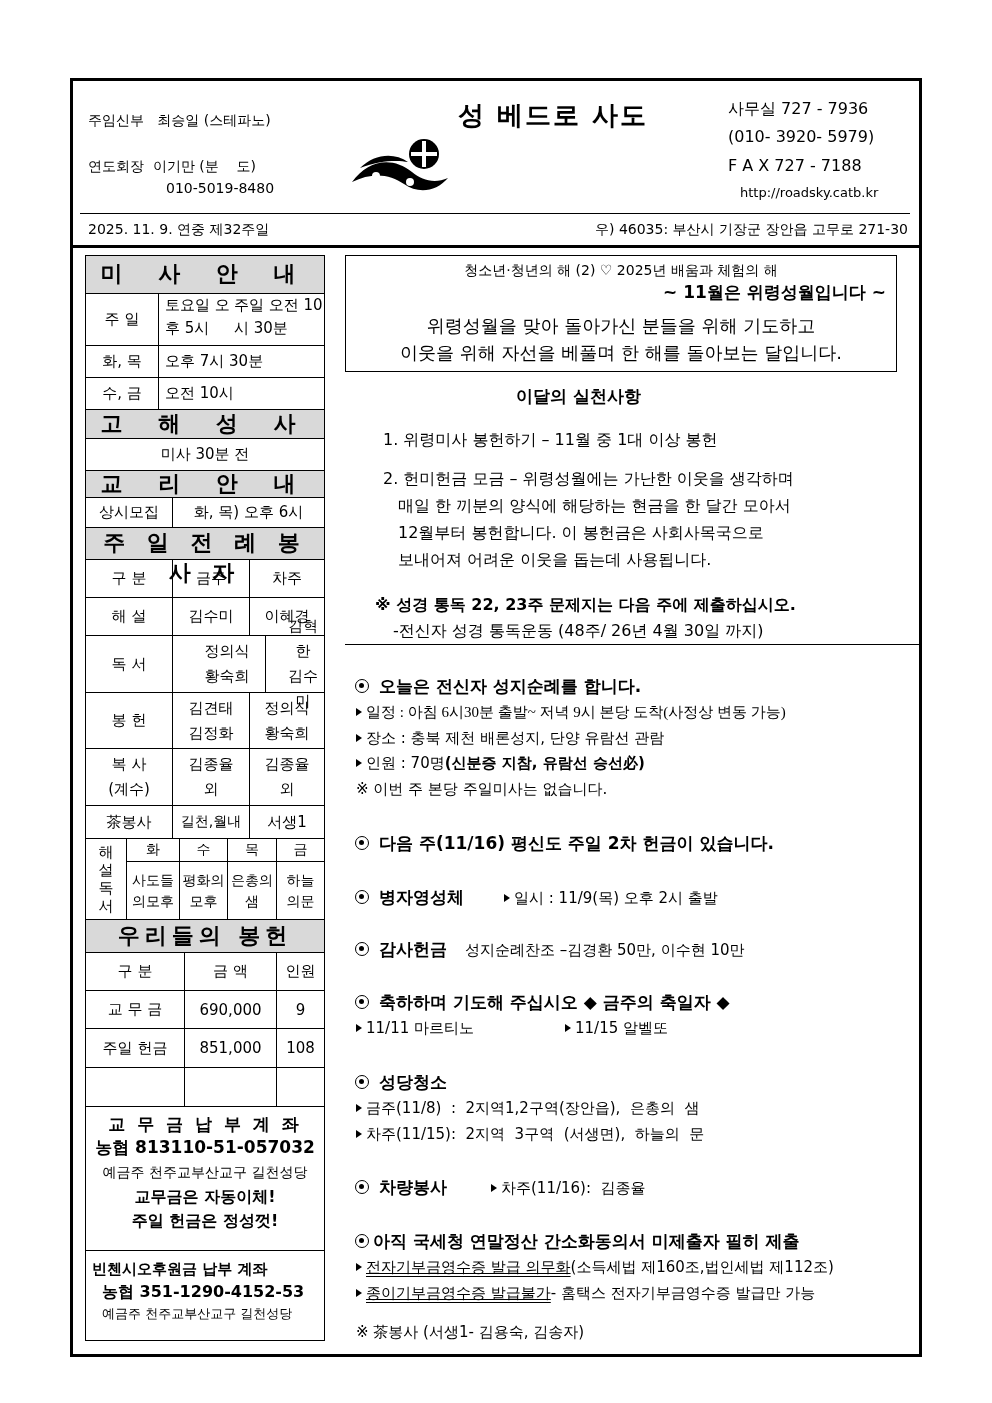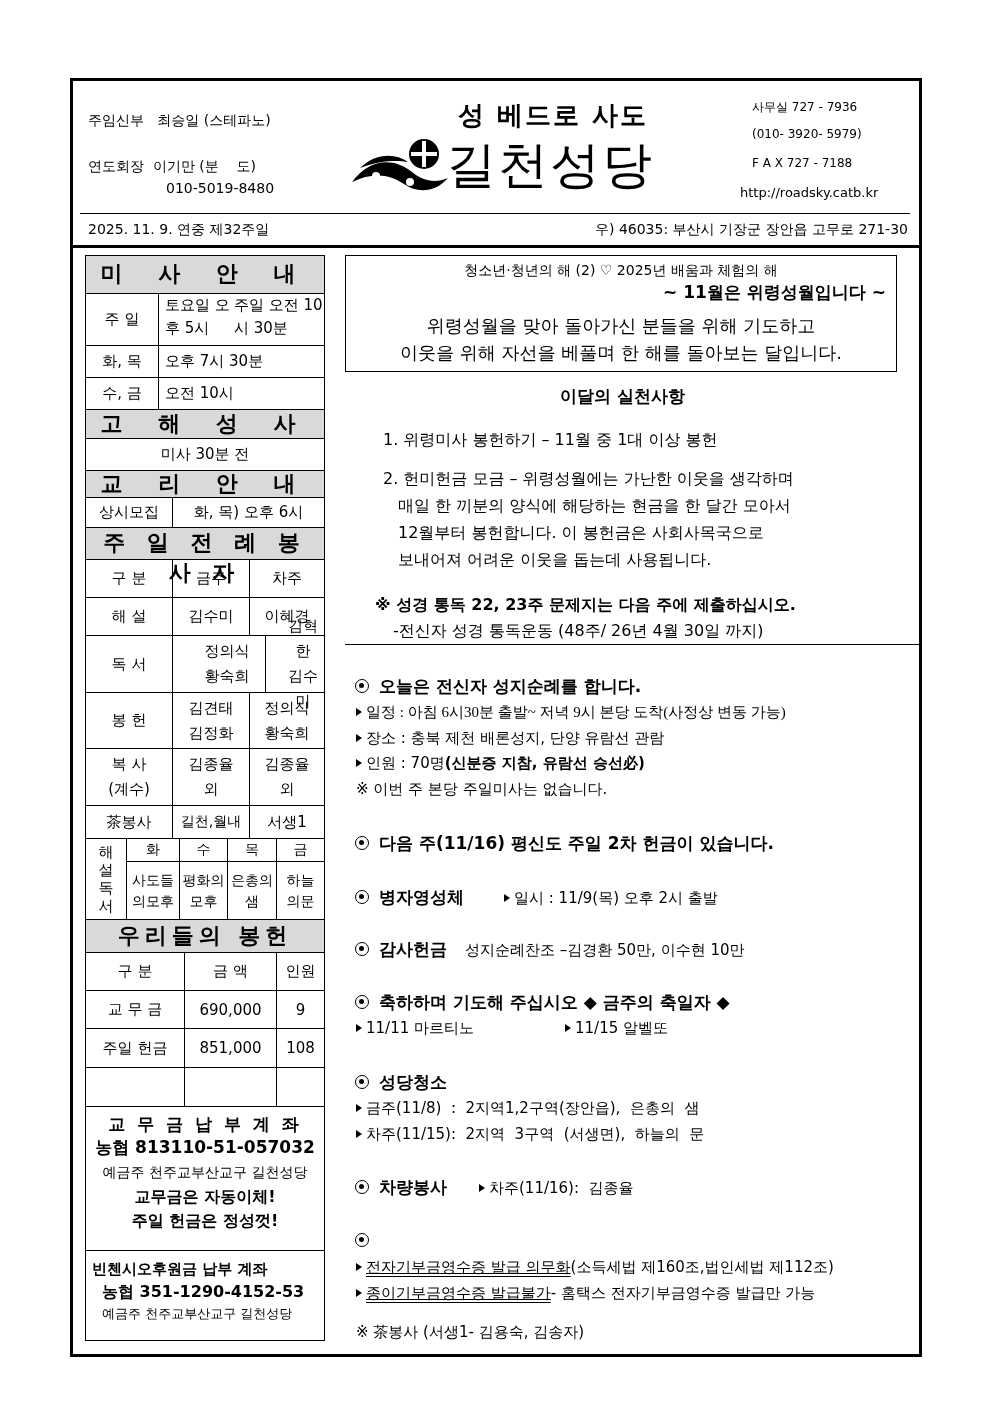--- a/index.html
+++ b/index.html
@@ -3,21 +3,21 @@
 <meta charset="utf-8">
 <style>
   * { box-sizing: border-box; margin: 0; padding: 0; }
   html, body { width: 992px; height: 1403px; background: #ffffff; }
   body { position: relative; font-family: "DejaVu Sans", "Liberation Sans", sans-serif; color: #000; overflow: hidden; }
 
   .frame { position: absolute; left: 70px; top: 78px; width: 852px; height: 1279px; border: 3px solid #000; }
 
   
   .hdr-left { position: absolute; left: 88px; font-size: 14px; }
-  .hdr-right { position: absolute; left: 752px; font-size: 12px; }
+  .hdr-right { position: absolute; left: 728px; font-size: 16px; }
   .title-sub { position: absolute; left: 458px; top: 98px; font-size: 26px; font-weight: bold; letter-spacing: 2px; }
   .logo-wrap { position: absolute; left: 350px; top: 138px; width: 340px; height: 60px; }
   .logo-text { position: absolute; left: 96px; top: -6px; font-size: 50px; font-weight: normal; letter-spacing: 2px; }
   .thin-line { position: absolute; left: 80px; top: 213px; width: 830px; height: 1px; background: #000; }
   .date-line { position: absolute; left: 88px; top: 221px; font-size: 14px; }
   .addr-line { position: absolute; right: 84px; top: 221px; font-size: 14px; }
   .thick-line { position: absolute; left: 70px; top: 245px; width: 852px; height: 3px; background: #000; }
 
   
   .lcol { position: absolute; left: 85px; top: 255px; width: 240px; border: 1.5px solid #000; }
@@ -34,21 +34,21 @@
   .acct .num { font-size: 17px; font-weight: bold; }
   .acct .sm { font-size: 14px; }
   .acct .bold16 { font-size: 16px; font-weight: bold; line-height: 24px; }
 
   
   .theme-box { position: absolute; left: 345px; top: 255px; width: 552px; height: 117px; border: 1.5px solid #000; text-align: center; }
   .theme-1 { font-size: 14px; margin-top: 6px; }
   .theme-2 { font-size: 17px; font-weight: bold; text-align: right; padding-right: 10px; margin-top: 1px; }
   .theme-3 { font-size: 18px; margin-top: 8px; line-height: 27px; }
 
-  .practice-title { position: absolute; left: 516px; top: 385px; font-size: 17px; font-weight: bold; margin-left: 44px; }
+  .practice-title { position: absolute; left: 516px; top: 385px; font-size: 17px; font-weight: bold; }
   .practice { position: absolute; left: 383px; font-size: 16px; line-height: 27px; }
   .practice .indent { padding-left: 15px; }
   .bible { position: absolute; left: 375px; font-size: 16px; line-height: 26px; }
   .divider { position: absolute; left: 345px; top: 644px; width: 575px; height: 1px; background: #000; }
 
   .notice-h { position: absolute; left: 355px; font-size: 17px; font-weight: bold; }
   .notice-h .mark { display: inline-block; width: 14px; height: 14px; border: 1.5px solid #000; border-radius: 50%; position: relative; vertical-align: -1px; margin-right: 10px; }
   .notice-h .mark::after { content: ""; position: absolute; left: 3px; top: 3px; width: 5px; height: 5px; border-radius: 50%; background: #000; }
   .notice-h .inline { font-weight: normal; font-size: 15px; }
   .line { position: absolute; left: 356px; font-size: 15px; }
@@ -73,21 +73,20 @@
 <div class="logo-wrap">
   <svg width="100" height="60" viewBox="0 0 100 60" style="position:absolute;left:0;top:0;">
     <path d="M2 44 C 18 22, 42 18, 62 34 C 72 42, 84 46, 98 40 C 86 54, 68 56, 54 46 C 40 36, 22 34, 2 44 Z" fill="#000"></path>
     <path d="M10 30 C 24 16, 44 14, 58 24 C 48 22, 30 22, 10 30 Z" fill="#000"></path>
     <circle cx="26" cy="38" r="4" fill="#fff"></circle>
     <circle cx="60" cy="44" r="4" fill="#fff"></circle>
     <circle cx="74" cy="16" r="15" fill="#000"></circle>
     <rect x="72" y="3" width="4" height="26" fill="#fff"></rect>
     <rect x="61" y="14" width="26" height="4" fill="#fff"></rect>
   </svg>
-  <div class="logo-text">길천성당</div>
 </div>
 
 <div class="hdr-right" style="top:99px;">사무실   727 - 7936</div>
 <div class="hdr-right" style="top:127px;">(010- 3920- 5979)</div>
 <div class="hdr-right" style="top:156px;">F A X    727 - 7188</div>
 <div class="hdr-right" style="top:185px; left:740px; font-size:13px;">http://roadsky.catb.kr</div>
 
 <div class="thin-line"></div>
 <div class="date-line">2025. 11. 9. 연중 제32주일</div>
 <div class="addr-line">우) 46035:  부산시 기장군 장안읍 고무로 271-30</div>
@@ -294,21 +293,21 @@
 <div class="line" style="top:1019px;"><span class="tri"></span><span>11/11 마르티노</span></div>
 <div class="line" style="top:1019px;left:565px;"><span class="tri"></span><span>11/15 알벨또</span></div>
 
 <div class="notice-h" style="top:1071px;">
   <span class="mark"></span><span>성당청소</span>
 </div>
 <div class="line" style="top:1099px;"><span class="tri"></span><span style="white-space:pre;">금주(11/8)  :  2지역1,2구역(장안읍),  은총의  샘</span></div>
 <div class="line" style="top:1125px;"><span class="tri"></span><span style="white-space:pre;">차주(11/15):  2지역  3구역  (서생면),  하늘의  문</span></div>
 
 <div class="notice-h" style="top:1176px;">
-  <span class="mark"></span><span>차량봉사</span><span class="inline" style="margin-left:32px;"><span class="tri"></span><span style="white-space:pre;">차주(11/16):  김종율</span></span>
+  <span class="mark"></span><span>차량봉사</span><span class="inline" style="margin-left:44px;"><span class="tri"></span><span style="white-space:pre;">차주(11/16):  김종율</span></span>
 </div>
 
 <div class="notice-h" style="top:1230px;">
-  <span class="mark" style="margin-right:4px;"></span>
+  <span class="mark" style="margin-right:4px;"></span><span>아직 국세청 연말정산 간소화동의서 미제출자 필히 제출</span>
 </div>
 <div class="line" style="top:1258px;"><span class="u"><span class="tri"></span><span>전자기부금영수증 발급 의무화</span></span><span>(소득세법 제160조,법인세법 제112조)</span></div>
 <div class="line" style="top:1284px;"><span class="u"><span class="tri"></span><span>종이기부금영수증 발급불가</span></span><span>- 홈택스 전자기부금영수증 발급만 가능</span></div>
 <div class="line" style="top:1323px;">※  茶봉사 (서생1-  김용숙,  김송자)</div>
 
 </body></html>

